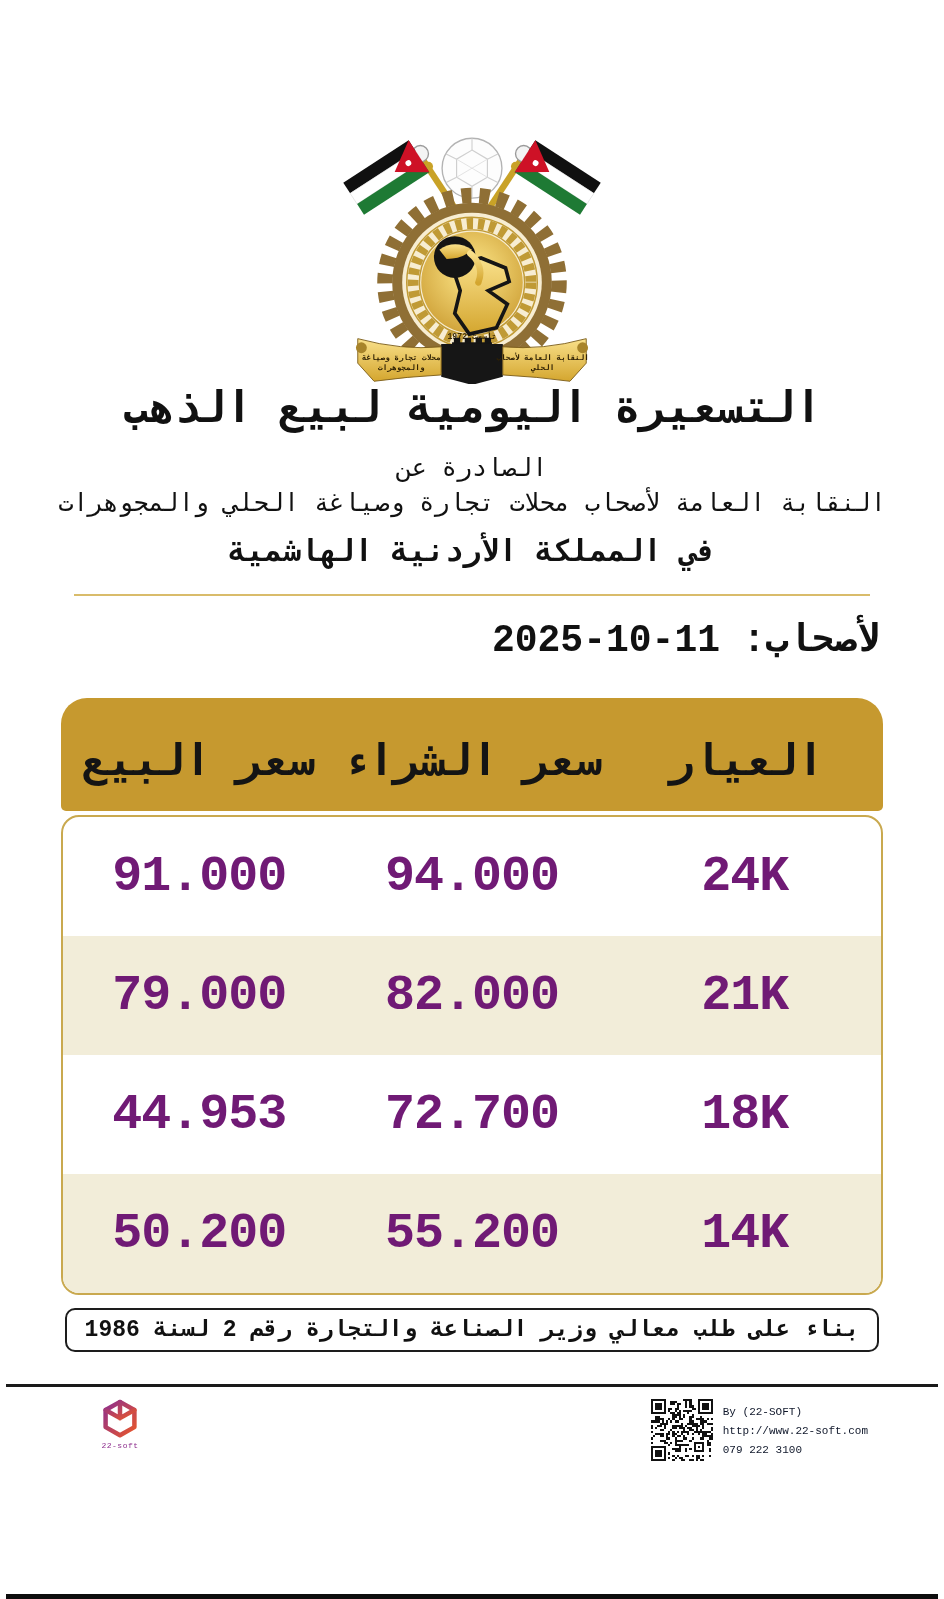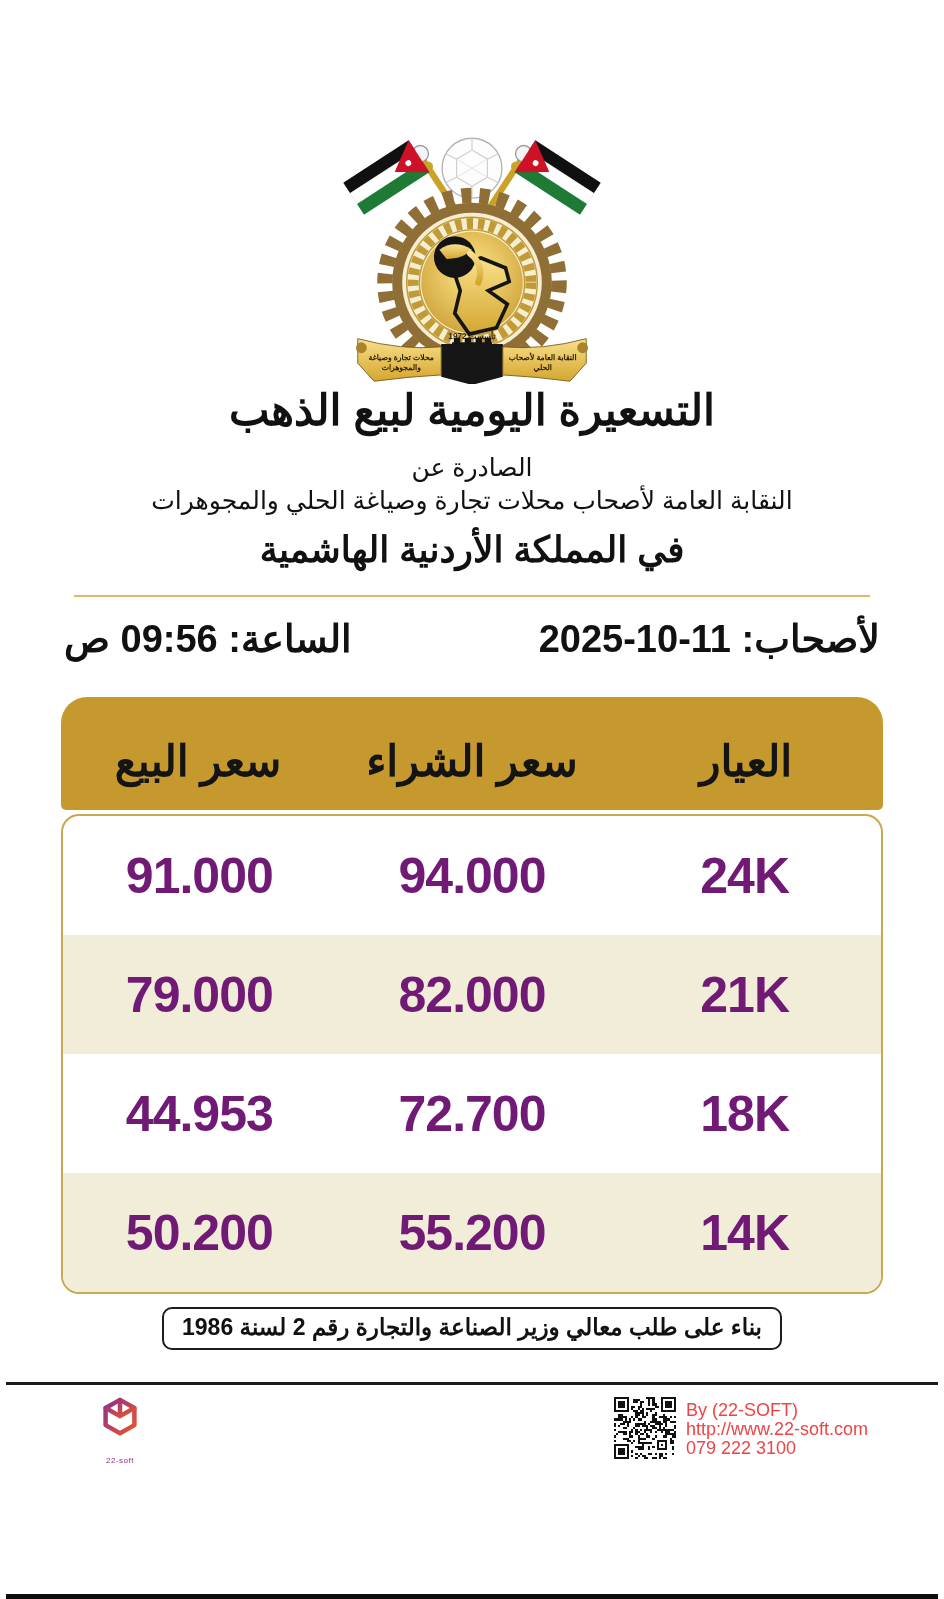--- a/index.html
+++ b/index.html
@@ -1,29 +1,29 @@
 <!DOCTYPE html>
 <html lang="ar"><head>
 <meta charset="utf-8">
 <style>
   html,body{margin:0;padding:0;background:#ffffff;}
   .page{
     position:relative;width:932px;height:1599px;margin:0 auto;background:#ffffff;
-    font-family:Liberation Sans, sans-serif;color:#111;overflow:hidden;
+    font-family:Liberation Mono, monospace;color:#111;overflow:hidden;
   }
   
   .emblem-wrap{width:320px;margin:112px auto 0;height:272px;}
   
   .title{
     text-align:center;font-size:43px;font-weight:700;margin-top:2px;line-height:1.15;
     direction:rtl;
   }
   .sub1{text-align:center;font-size:25px;margin-top:18px;direction:rtl;}
   .sub2{text-align:center;font-size:25px;margin-top:4px;direction:rtl;}
-  .sub3{text-align:center;font-size:36px;font-weight:600;margin-top:14px;direction:rtl;}
+  .sub3{text-align:center;font-size:30px;font-weight:600;margin-top:14px;direction:rtl;}
   .gold-divider{width:796px;height:2px;margin:24px auto 0;background:#d9bc6b;}
   
   .datetime{
     direction:rtl;display:flex;justify-content:space-between;align-items:center;
     margin:20px 58px 0 58px;font-size:38px;font-weight:800;
   }
   .datetime .pair{white-space:nowrap;}
   
   .price-table{width:822px;margin:36px auto 0;}
   .thead{
@@ -38,24 +38,24 @@
   .trow.alt{background:#f2edd9;}
   .trow .cell{flex:1;text-align:center;font-size:50px;font-weight:800;letter-spacing:-1px;color:#701a75;}
   
   .note-box{
     direction:rtl;width:fit-content;margin:13px auto 0;border:2px solid #1d1d1d;border-radius:10px;
     padding:5px 18px 7px 18px;font-size:23px;font-weight:600;
   }
   
   .footer-rule{width:944px;height:3px;background:#1a1a1a;margin-top:32px;}
   .footer{display:flex;justify-content:space-between;align-items:flex-start;padding:12px 70px 0 84px;}
-  .vendor-left{display:flex;flex-direction:column;align-items:center;width:60px;gap:17px;}
+  .vendor-left{display:flex;flex-direction:column;align-items:center;width:60px;}
   .vendor-left .caption{font-size:8px;color:#8e2f8e;margin-top:2px;letter-spacing:.5px;}
   .vendor-right{display:flex;align-items:flex-start;gap:10px;}
-  .vendor-text{font-size:18px;line-height:19px;color:#ef4444;padding-top:4px;}
+  .vendor-text{font-size:11px;line-height:19px;color:#0f172a;padding-top:4px;}
   .bottom-bar{position:absolute;left:0;bottom:0;width:100%;height:5px;background:#0d0d0d;}
 </style>
 </head>
 <body>
 
 <div class="page">
 
   <div class="emblem-wrap">
     <svg viewBox="0 0 320 300" width="320" height="272">
       <defs>
@@ -153,24 +153,20 @@
   <div class="title">التسعيرة اليومية لبيع الذهب</div>
   <div class="sub1">الصادرة عن</div>
   <div class="sub2">النقابة العامة لأصحاب محلات تجارة وصياغة الحلي والمجوهرات</div>
   <div class="sub3">في المملكة الأردنية الهاشمية</div>
   <div class="gold-divider"></div>
 
   <div class="datetime">
     <div class="pair">
       <span>لأصحاب:</span>
       <span>11-10-2025</span>
-    </div>
-    <div class="pair">
-      <span>الساعة:</span>
-      <span>09:56 ص</span>
     </div>
   </div>
 
   <div class="price-table">
     <div class="thead">
       <div class="hcell">العيار</div>
       <div class="hcell">سعر الشراء</div>
       <div class="hcell">سعر البيع</div>
     </div>
     <div class="tbody">

